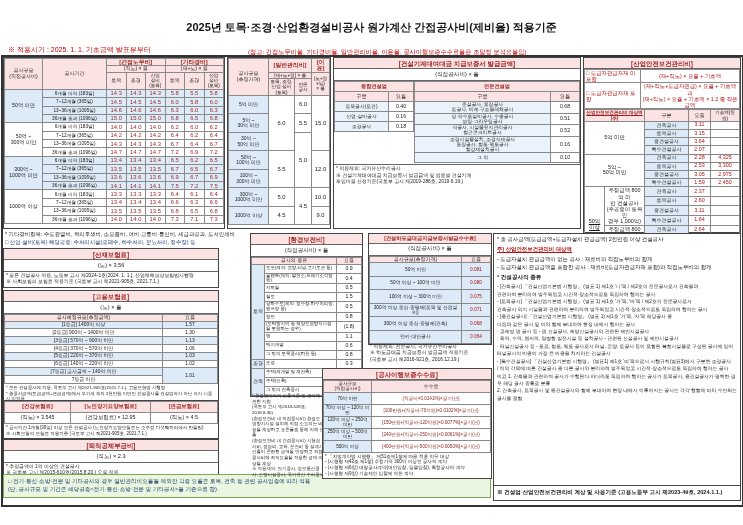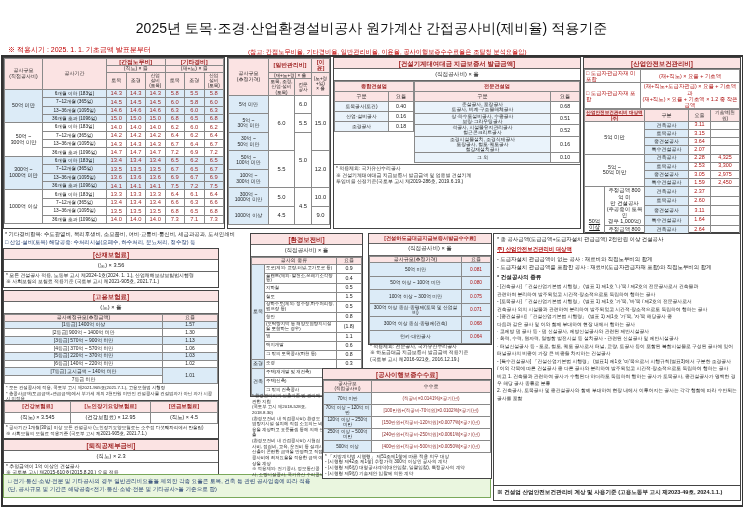--- a/index.html
+++ b/index.html
@@ -47,21 +47,21 @@
   .tv tr:not(.hd) td:nth-last-child(1){font-size:5.2px;}
   .tv td.gp{background:#dcebf7;font-size:5px;}
   
   .ts tr:not(.hd) td{height:12.5px;background:#dcebf7;font-size:4.8px;}
   .ts tr:not(.hd) td:last-child{color:#b01414;}
   
   .tp tr:not(.hd) td{height:11px;font-size:4.6px;}
   .tp tr:not(.hd) td:first-child{background:#dcebf7;}
   .tp tr:not(.hd) td:last-child{color:#8a2525;}
   .trio td{height:10px;font-size:5.4px;}
-  .page-title{width:100%;text-align:center;font-size:14px;font-weight:normal;color:#111;}
+  .page-title{width:100%;text-align:center;font-size:11px;font-weight:bold;color:#111;}
   .red-note{color:#c00000;}
   .green{background:#eaf6df;border:1px solid #7aa85a;color:#1f3a6e;font-size:5.6px;
          line-height:1.45;padding:2px 4px;white-space:pre-line;box-sizing:border-box;}
   .n1{font-size:5.4px;line-height:1.5;white-space:pre-line;padding:1px 3px;}
   .kt{font-size:5.6px;font-weight:bold;padding:2px 3px 0 3px;}
   .kl{font-size:4.8px;line-height:1.55;white-space:pre-line;padding:1px 3px;color:#222;}
   .std{position:absolute;left:0;right:0;bottom:0;border-top:1px solid #444;font-weight:bold;
        font-size:5.6px;padding:3px 3px;background:#fff;}
 </style>
 </head>

